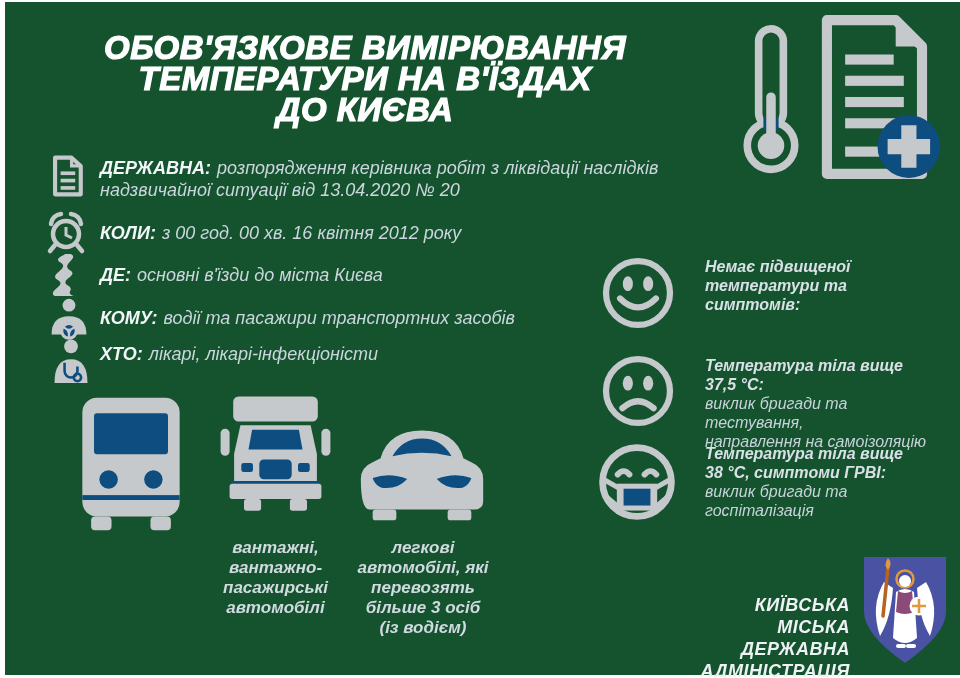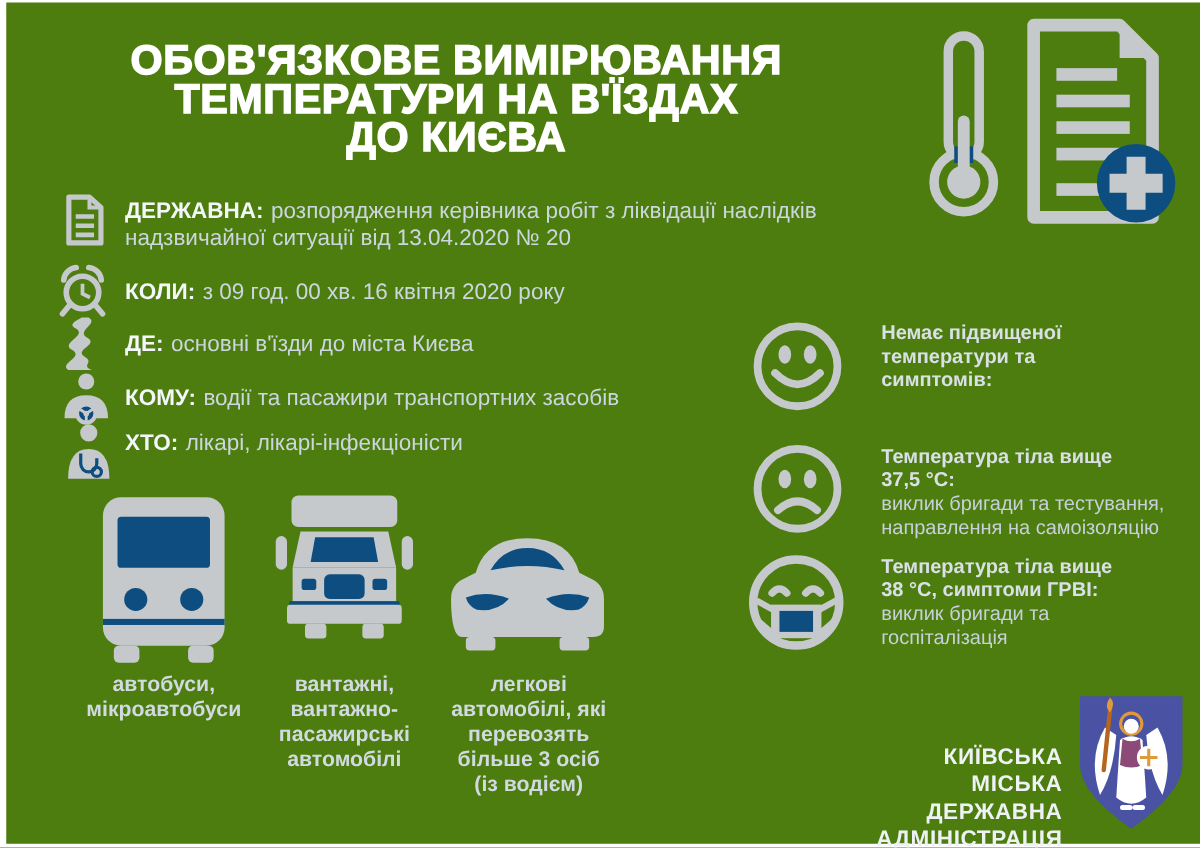--- a/index.html
+++ b/index.html
@@ -2,21 +2,22 @@
 <html><head>
 <meta charset="utf-8">
 <style>
   html,body{margin:0;padding:0;}
   body{
     width:960px;height:678px;position:relative;background:#ffffff;
     font-family:"Liberation Sans", sans-serif;overflow:hidden;
   }
   #panel{
     position:absolute;left:5px;top:2px;right:0;bottom:3px;
-    background:#4d7c0f;
+    background:#14532d;
+    font-style:italic;
   }
   .abs{position:absolute;}
   .pre{white-space:pre-line;}
   .nowrap{white-space:nowrap;}
 
   
   #title{
     left:35px;top:30px;width:650px;text-align:center;
     color:#ffffff;font-weight:700;font-size:33px;line-height:31px;
     letter-spacing:.5px;-webkit-text-stroke:1.2px #ffffff;
@@ -95,21 +96,21 @@
   <div class="abs" style="left:36px;top:206px;">
     <svg width="50" height="48" viewBox="0 0 48 48">
       <circle cx="24" cy="26" r="13" fill="none" stroke="#c5c9cc" stroke-width="4.5"></circle>
       <path d="M24 19 V27 L30 30" fill="none" stroke="#c5c9cc" stroke-width="3"></path>
       <path d="M9 16 A11 11 0 0 1 19 6" fill="none" stroke="#c5c9cc" stroke-width="4.5" stroke-linecap="round"></path>
       <path d="M39 16 A11 11 0 0 0 29 6" fill="none" stroke="#c5c9cc" stroke-width="4.5" stroke-linecap="round"></path>
       <path d="M13 37 L8 43 M35 37 L40 43" stroke="#c5c9cc" stroke-width="4.5" stroke-linecap="round"></path>
     </svg>
   </div>
   <div class="abs info-text nowrap" style="left:95px;top:220px;">
-    <span class="info-label">КОЛИ:</span><span>з 09 год. 00 хв. 16 квітня 2020 року</span>
+    <span class="info-label">КОЛИ:</span><span>з 00 год. 00 хв. 16 квітня 2012 року</span>
   </div>
 
   <div class="abs" style="left:40px;top:250px;">
     <svg width="46" height="46" viewBox="0 0 48 48">
       <path d="M27 2 C36 7 16 13 26 19 C36 25 14 29 24 35 C32 40 20 42 30 46 L10 46 C2 40 24 35 13 29 C3 23 27 17 16 11 C9 7 19 4 21 2 Z" fill="#c5c9cc"></path>
     </svg>
   </div>
   <div class="abs info-text nowrap" style="left:95px;top:262px;">
     <span class="info-label">ДЕ:</span><span>основні в'їзди до міста Києва</span>
   </div>
@@ -171,22 +172,20 @@
   <div class="abs" style="left:343px;top:412px;">
     <svg width="148" height="118" viewBox="0 0 150 110">
       <path d="M33 40 Q41 12 75 12 Q109 12 117 40 L125 44 Q137 49 137 61 V84 Q137 92 128 92 H22 Q13 92 13 61 Q13 49 25 44 Z" fill="#c5c9cc"></path>
       <path d="M45 38 Q55 20 75 20 Q95 20 105 38 Q75 31 45 38 Z" fill="#0e4d7f"></path>
       <path d="M25 60 Q42 54 60 61 Q50 72 34 70 Q27 67 25 60 Z" fill="#0e4d7f"></path>
       <path d="M125 60 Q108 54 90 61 Q100 72 116 70 Q123 67 125 60 Z" fill="#0e4d7f"></path>
       <rect x="25" y="92" width="24" height="11" rx="3" fill="#c5c9cc"></rect>
       <rect x="101" y="92" width="24" height="11" rx="3" fill="#c5c9cc"></rect>
     </svg>
   </div>
-  <div class="abs veh-label pre" style="left:30px;top:536px;width:192px;">автобуси,
-мікроавтобуси</div>
   <div class="abs veh-label pre" style="left:188px;top:536px;width:165px;">вантажні,
 вантажно-
 пасажирські
 автомобілі</div>
   <div class="abs veh-label pre" style="left:338px;top:536px;width:160px;">легкові
 автомобілі, які
 перевозять
 більше 3 осіб
 (із водієм)</div>
 

